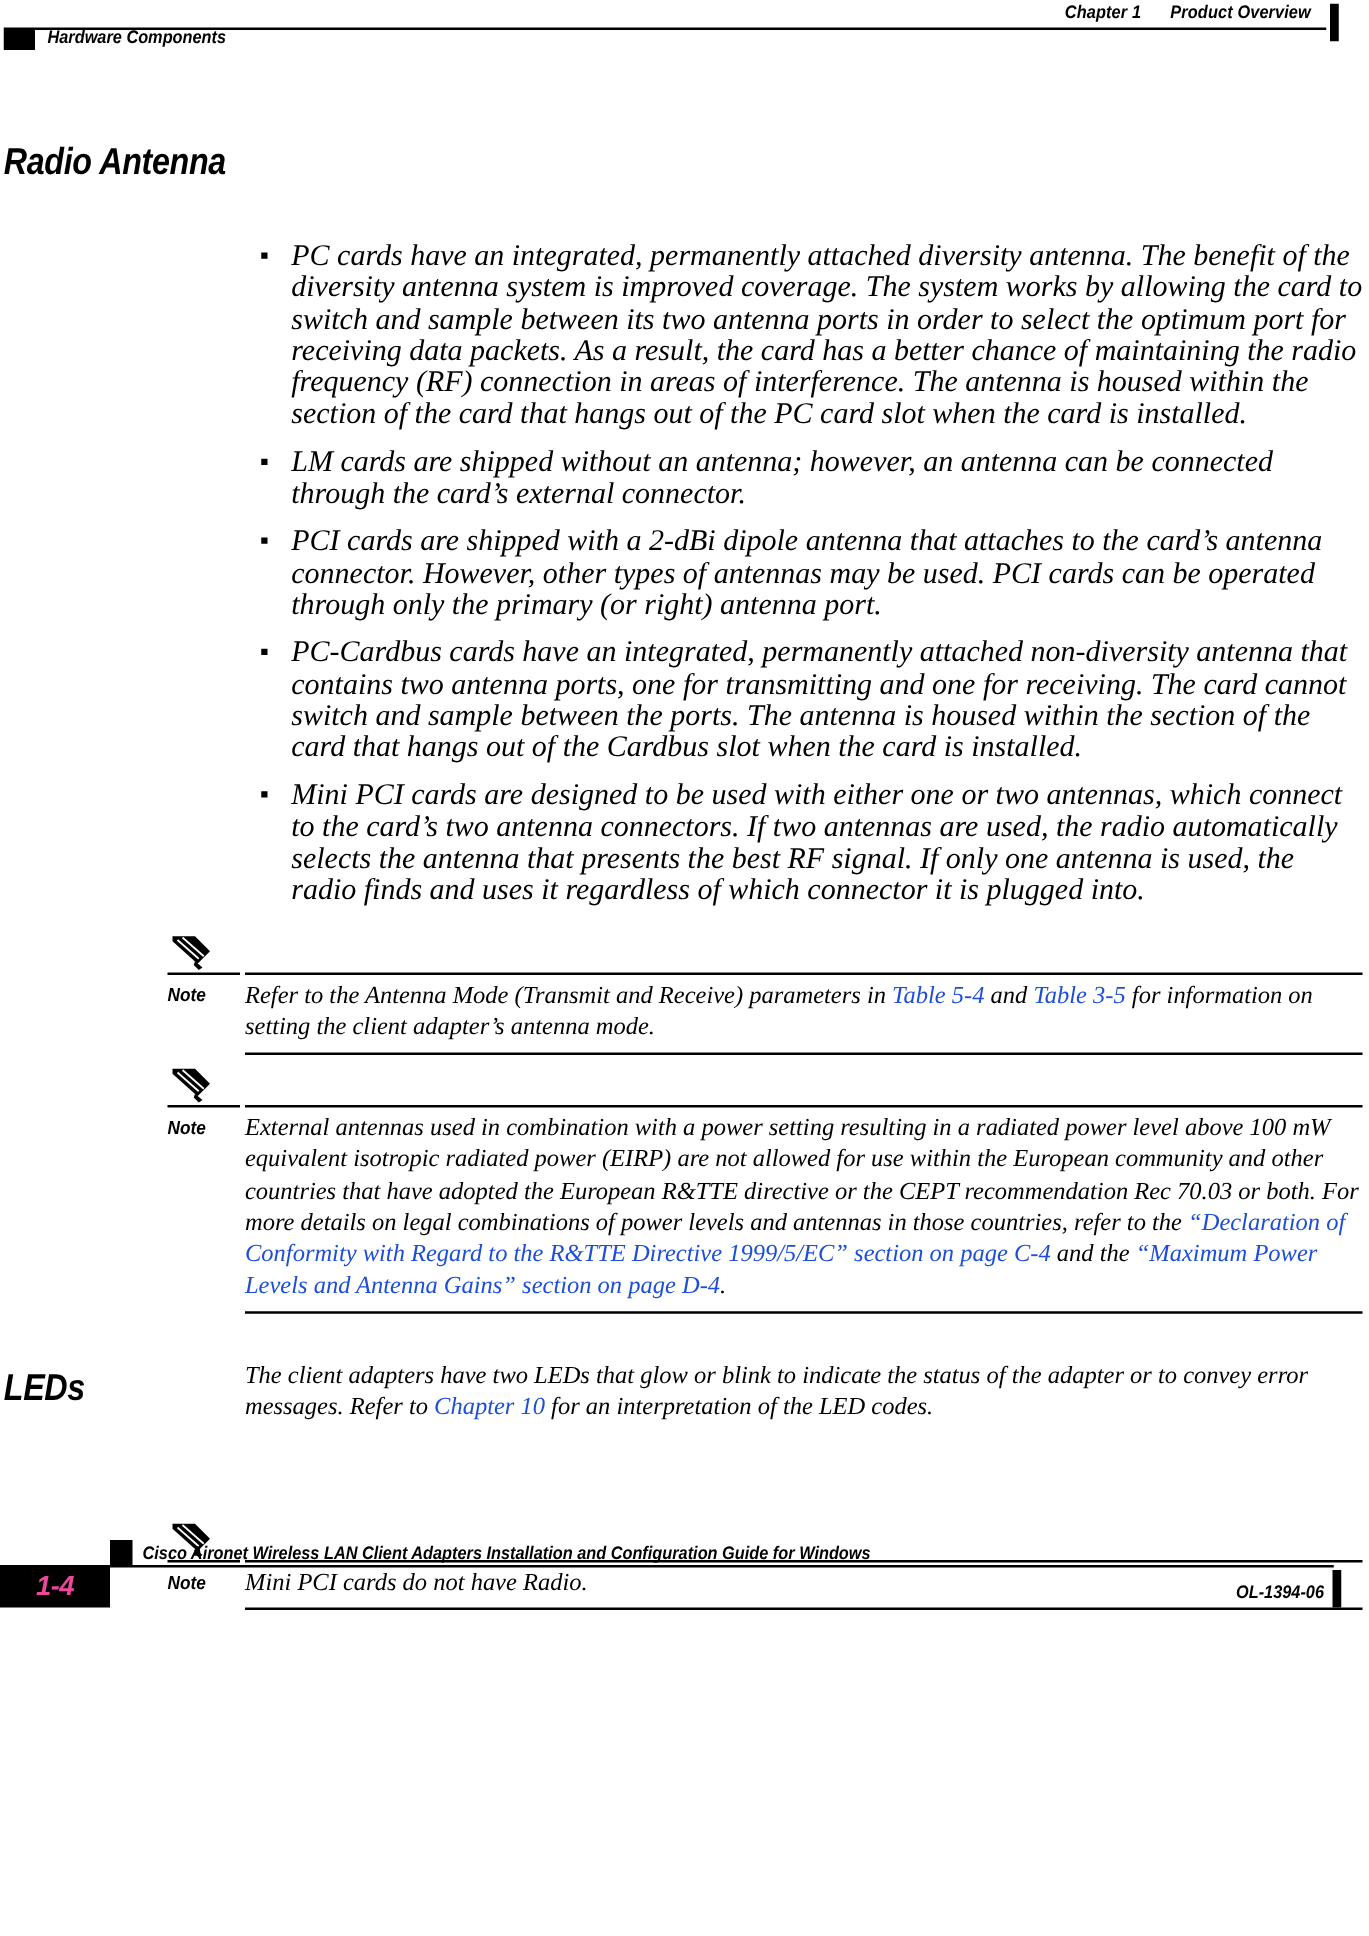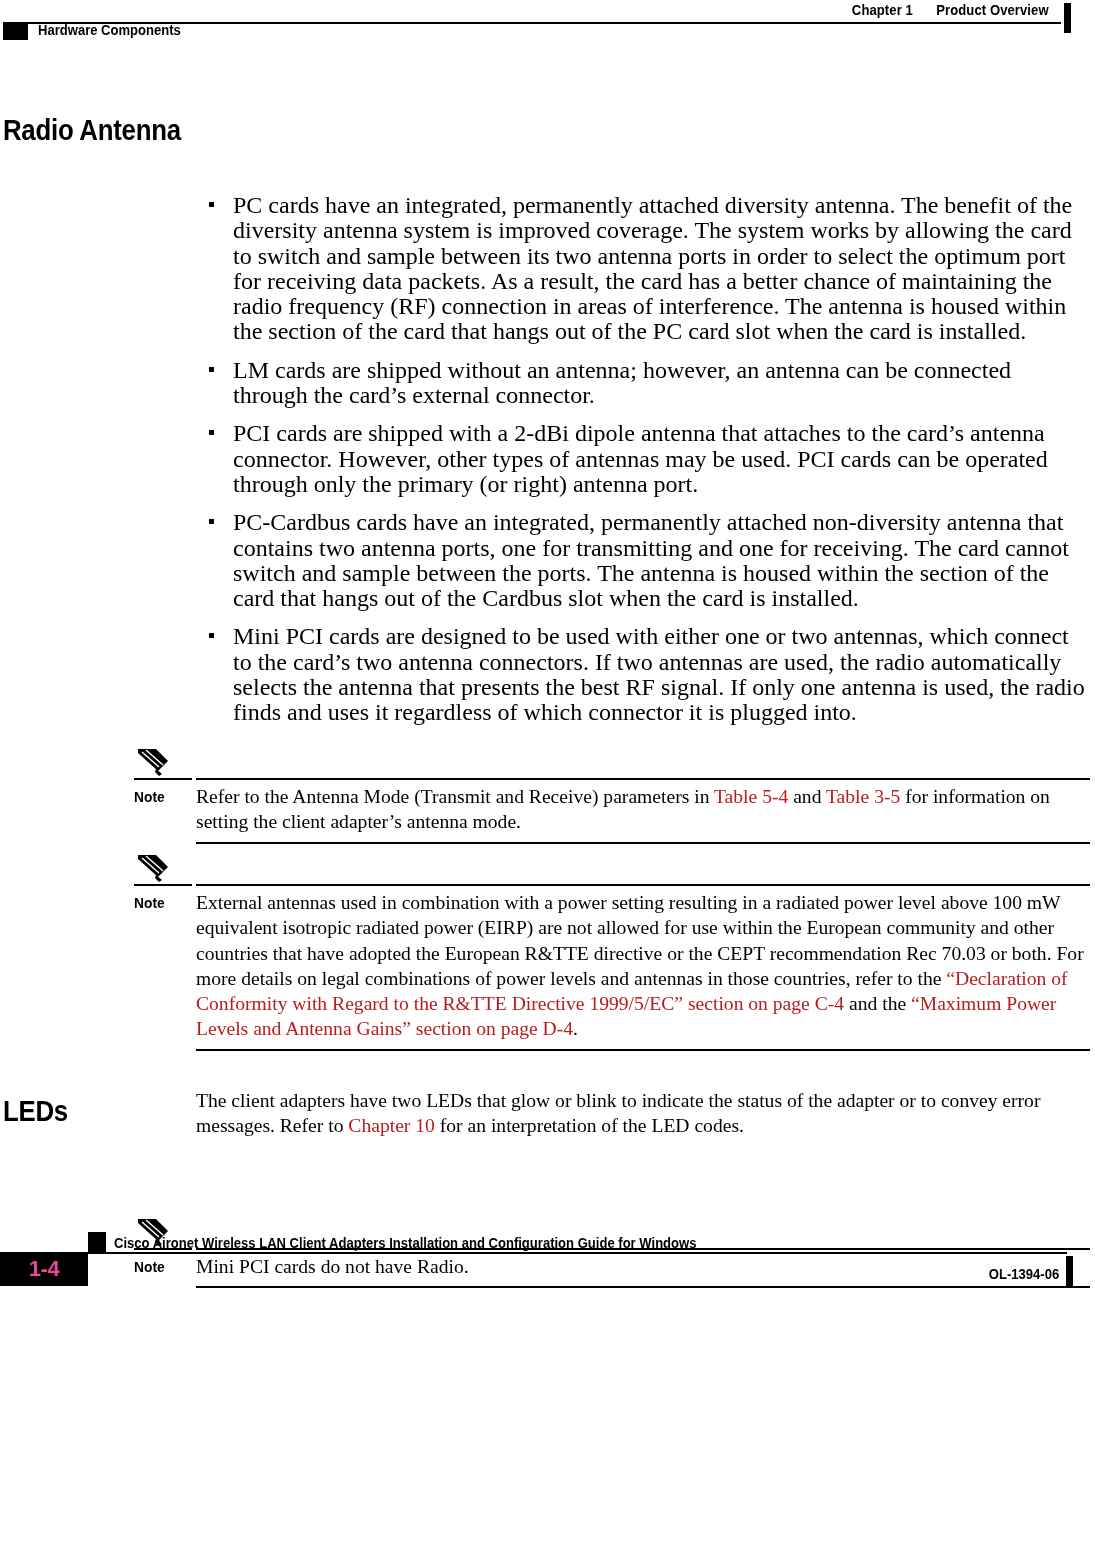--- a/index.html
+++ b/index.html
@@ -14,20 +14,21 @@
     font-family: "Liberation Serif", "DejaVu Serif", serif;
     color: #000000;
     overflow: hidden;
   }
 
   .page {
     position: absolute;
     inset: 0;
     width: 1095px;
     height: 1296px;
+    font-style: italic;
   }
 
   
   .header {
     position: absolute;
     top: 0;
     left: 0;
     width: 1095px;
     height: 46px;
   }
@@ -122,21 +123,21 @@
   ul.bullets li .bullet-dot {
     position: absolute;
     left: 13px;
     top: 9px;
     width: 5px;
     height: 5px;
     background: #000000;
   }
 
   a.xref {
-    color: #b91c1c;
+    color: #1d4ed8;
     text-decoration: none;
   }
 
   
   .note {
     position: absolute;
     left: 134px;
     width: 956px;
   }
   .note-icon {

